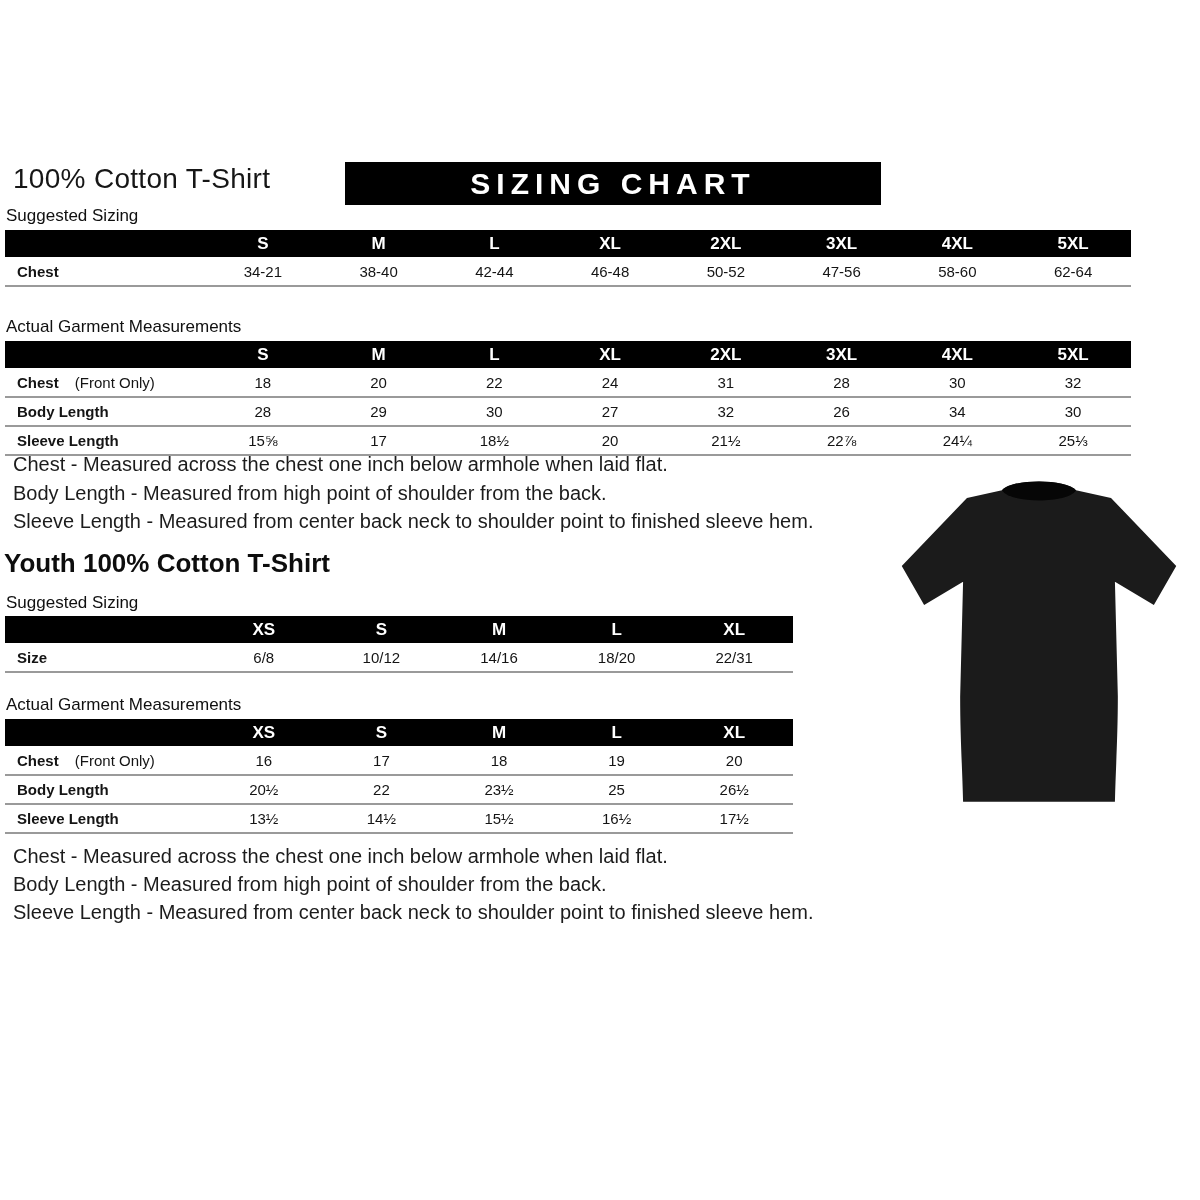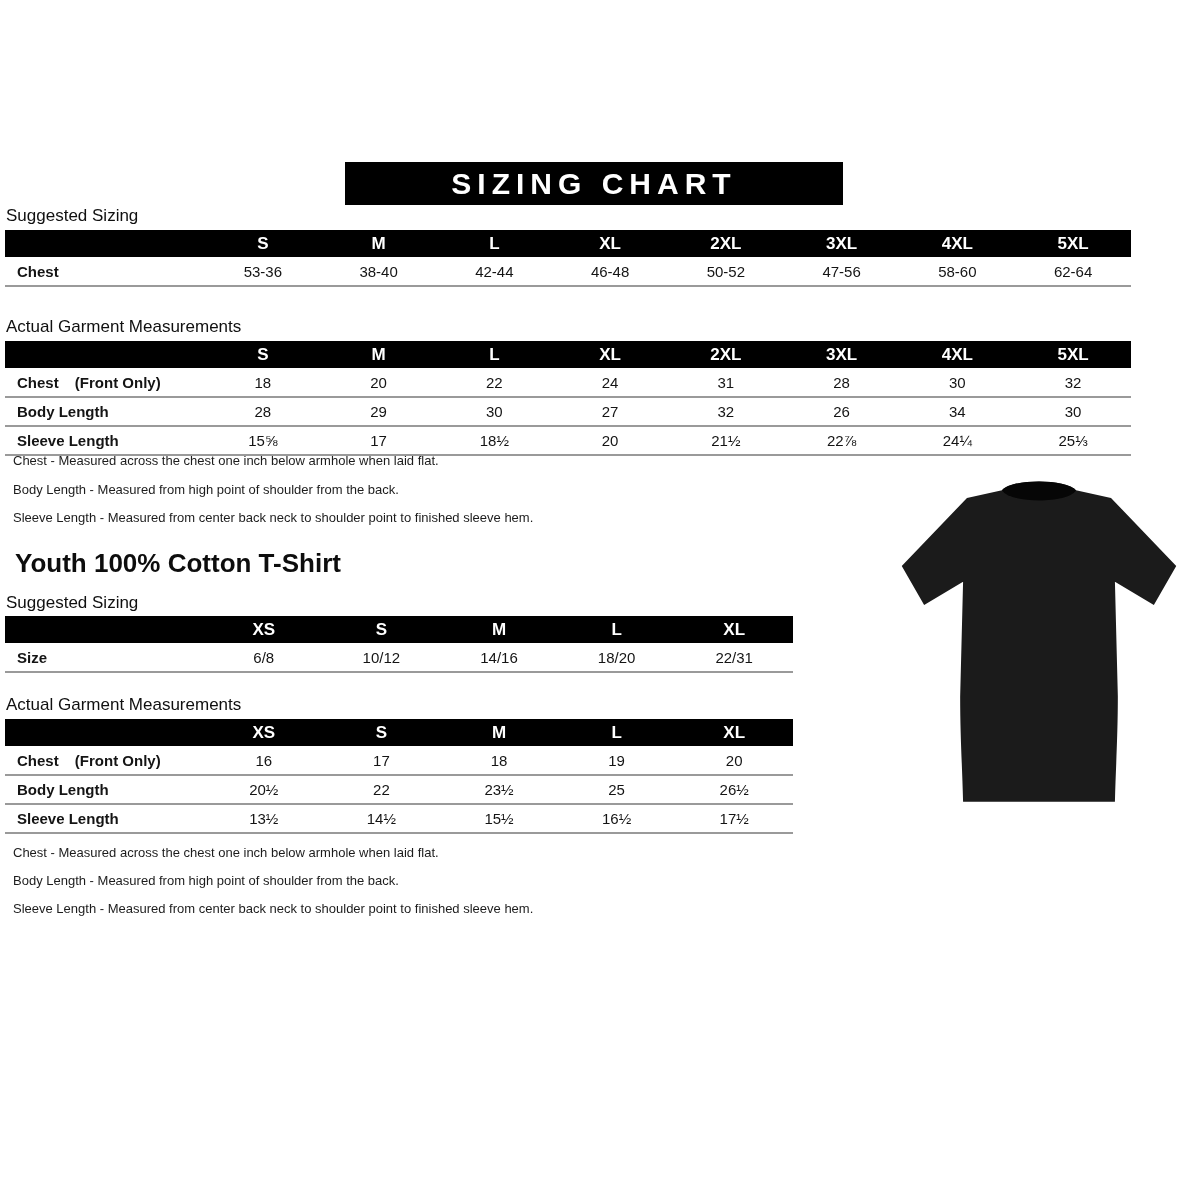--- a/index.html
+++ b/index.html
@@ -6,23 +6,23 @@
   html,body { background:#fff; }
   body {
     width:1200px; height:1200px;
     font-family:"Liberation Sans", sans-serif;
     color:#111;
   }
   .canvas { position:relative; width:1200px; height:1200px; background:#fff; overflow:hidden; }
   .abs { position:absolute; }
 
   .adult-title { left:13px; top:163px; font-size:28px; font-weight:400; color:#161616; letter-spacing:0.3px; }
-  .youth-title { left:4px; top:548px; font-size:26px; font-weight:700; color:#0d0d0d;margin-left:11px; }
-
-  .banner { left:345px; top:162px; width:498px; height:43px; background:#000;
+  .youth-title { left:4px; top:548px; font-size:26px; font-weight:700; color:#0d0d0d; }
+
+  .banner { left:345px; top:162px; width:536px; height:43px; background:#000;
             display:flex; align-items:center; justify-content:center; }
   .banner span { color:#fff; font-size:30px; font-weight:700; letter-spacing:6px; }
 
   .label { font-size:17px; color:#101010;text-align:center; }
   .suggested-adult { left:6px; top:206px; }
   .actual-adult   { left:6px; top:317px; }
   .suggested-youth{ left:6px; top:593px; }
   .actual-youth   { left:6px; top:695px; }
 
   table.size-table { border-collapse:collapse; table-layout:fixed; }
@@ -31,37 +31,38 @@
   .t3 { left:5px; top:616px; width:788px; }
   .t4 { left:5px; top:719px; width:788px; }
 
   .size-table th { background:#000; color:#fff; font-weight:700; font-size:17px;
                    height:27px; text-align:center; padding:0; }
   .size-table th.label-col { width:200px; }
   .size-table td { font-size:15px; color:#141414; text-align:center; height:29px;
                    border-bottom:2px solid #9a9a9a; padding:0; }
   .size-table td.label-col { text-align:left; padding-left:12px; }
   .size-table td.label-col b { font-weight:700; }
-  .size-table td.label-col .suffix { font-weight:700;padding-left:12px; }
-
-  .note { font-size:13px; color:#1c1c1c; }
+  .size-table td.label-col .suffix { font-weight:400;padding-left:12px; }
+
+  .note { font-size:20px; color:#1c1c1c; }
   .n1 { left:13px; top:453px; }
   .n2 { left:13px; top:482px; }
   .n3 { left:13px; top:510px; }
   .n4 { left:13px; top:845px; }
   .n5 { left:13px; top:873px; }
   .n6 { left:13px; top:901px; }
 
   .tshirt { left:893px; top:472px; }
 </style>
 </head>
 <body>
 
 <div class="canvas">
 
+  <div class="abs adult-title">100% Cotton T-Shirt</div>
 
   <div class="abs banner">
     <span>SIZING CHART</span>
   </div>
 
   <div class="abs label suggested-adult">Suggested Sizing</div>
   <table class="abs size-table t1">
       <thead>
         <tr>
           <th class="label-col"></th>
@@ -71,21 +72,21 @@
           <th>XL</th>
           <th>2XL</th>
           <th>3XL</th>
           <th>4XL</th>
           <th>5XL</th>
         </tr>
       </thead>
       <tbody>
         <tr>
           <td class="label-col"><b>Chest</b></td>
-          <td>53-36</td>
+          <td>34-21</td>
           <td>38-40</td>
           <td>42-44</td>
           <td>46-48</td>
           <td>50-52</td>
           <td>47-56</td>
           <td>58-60</td>
           <td>62-64</td>
         </tr>
       </tbody>
     </table>

